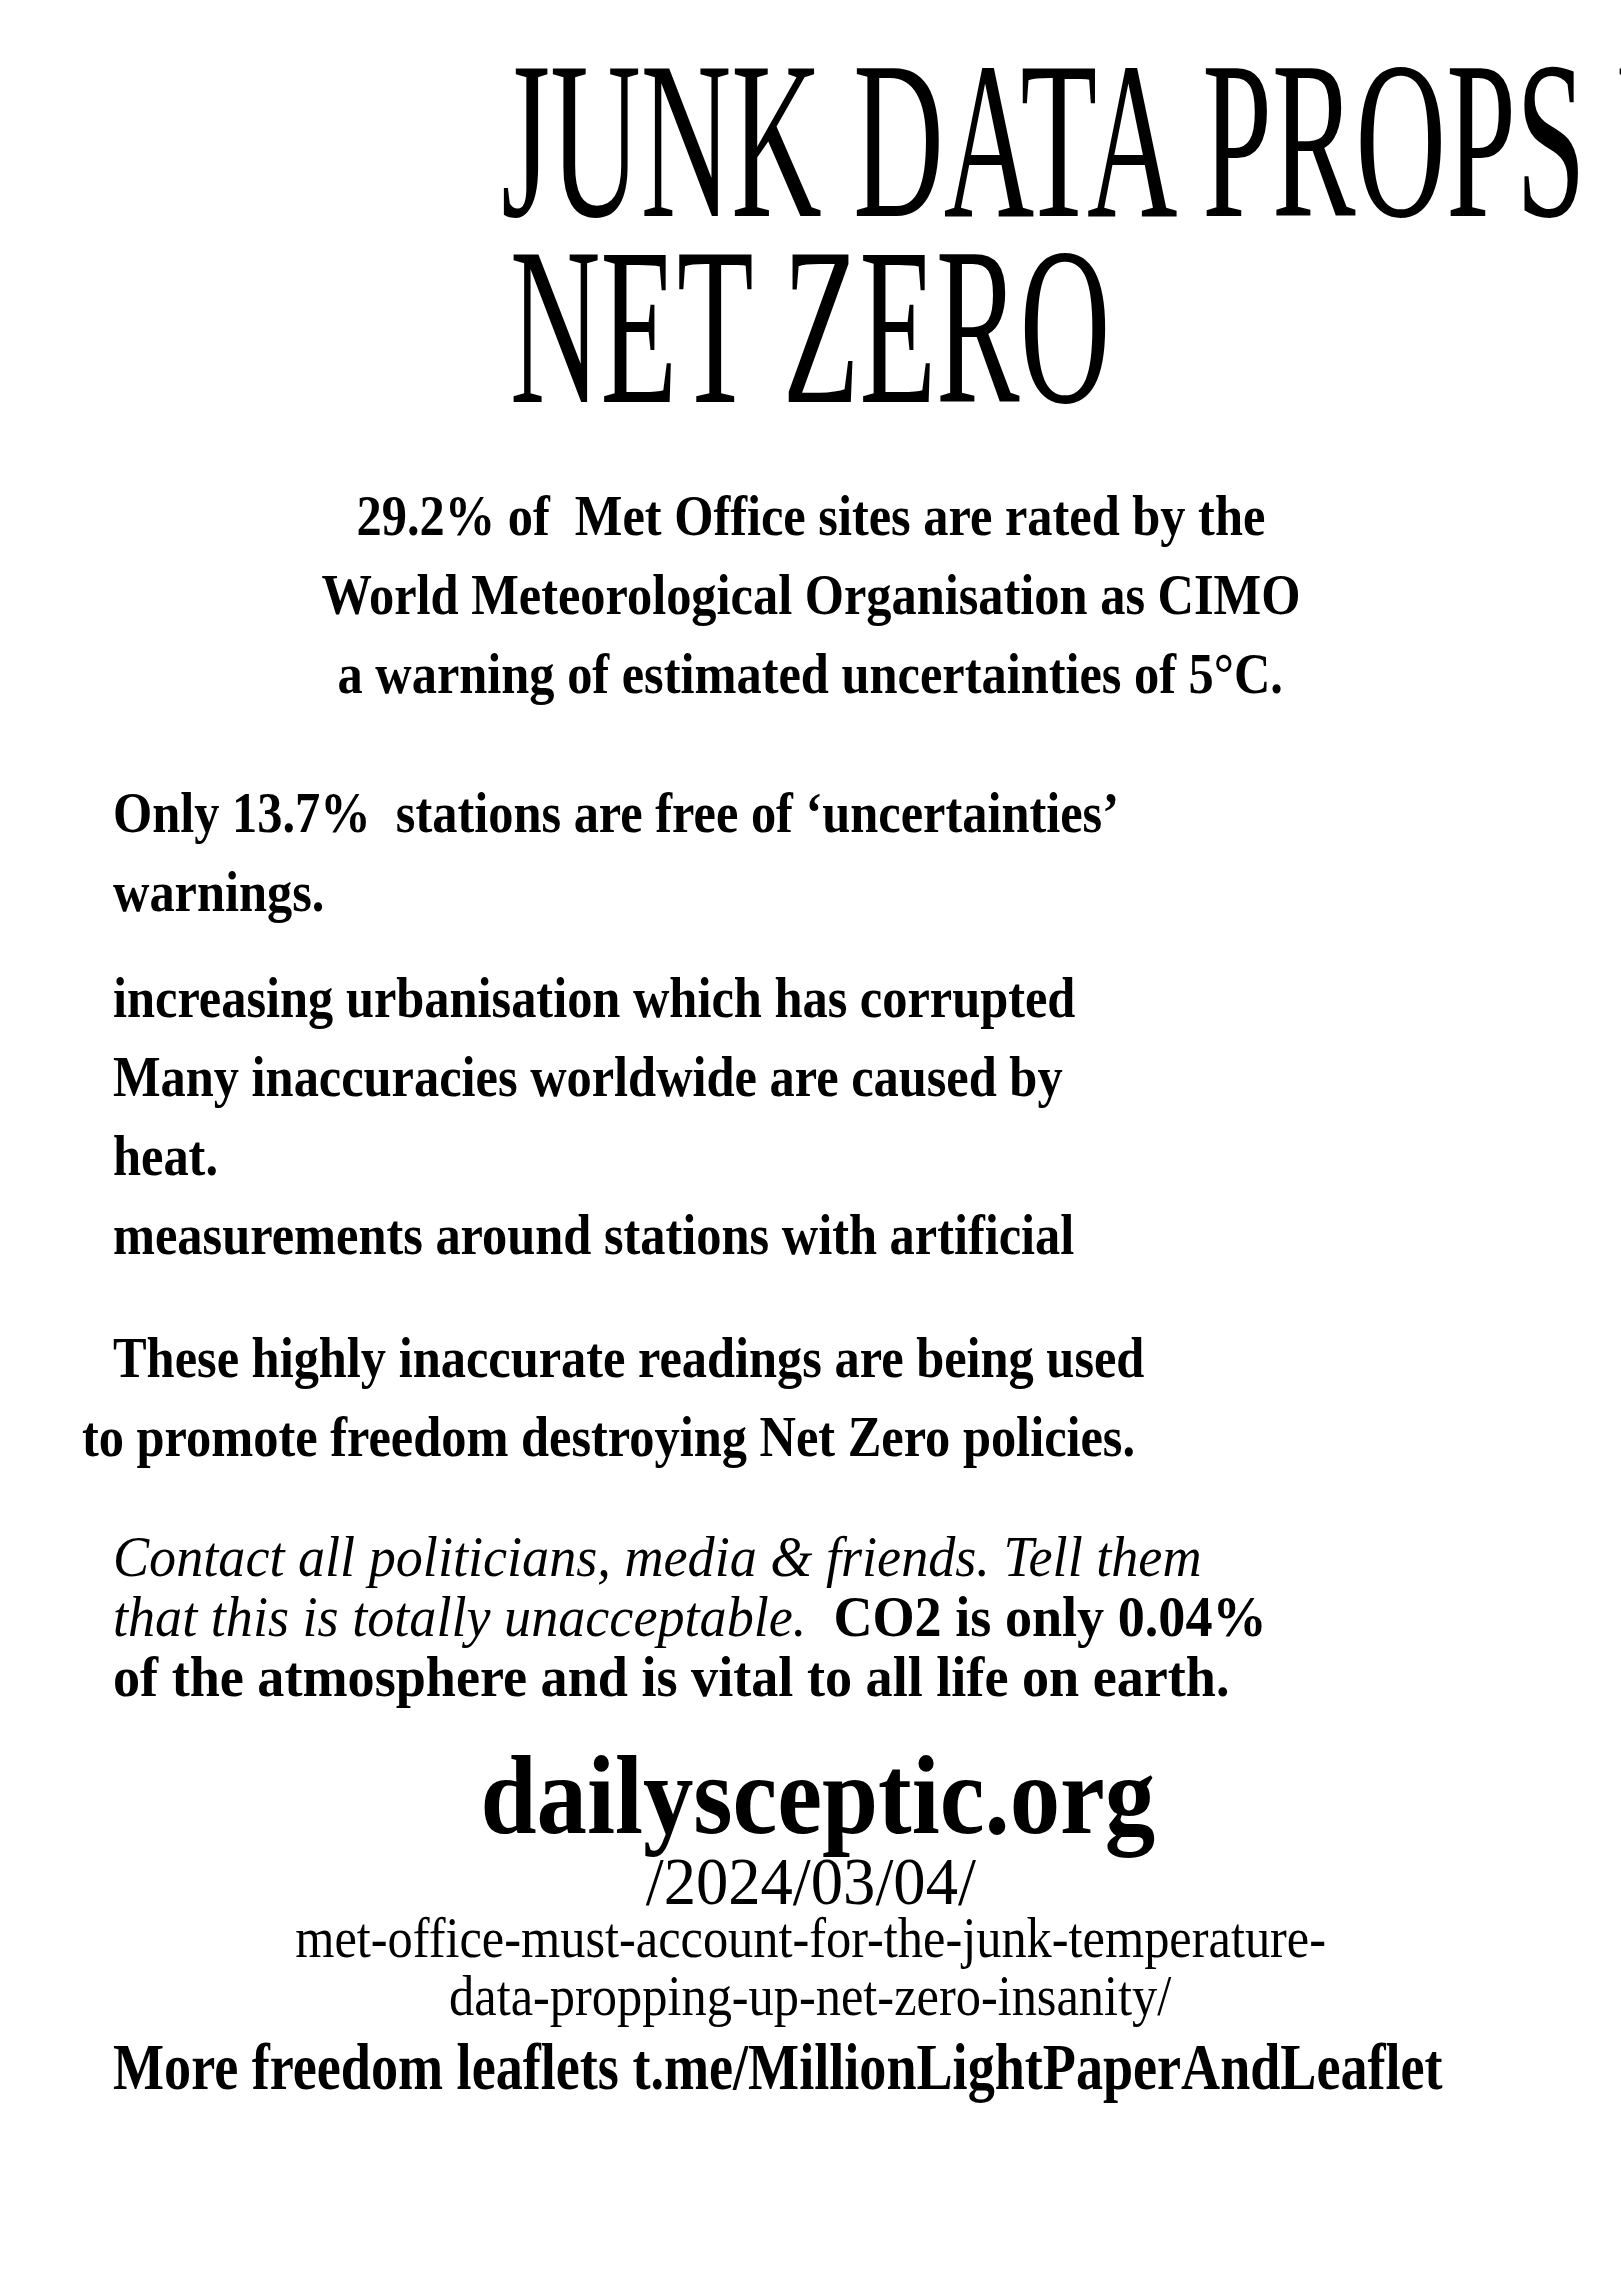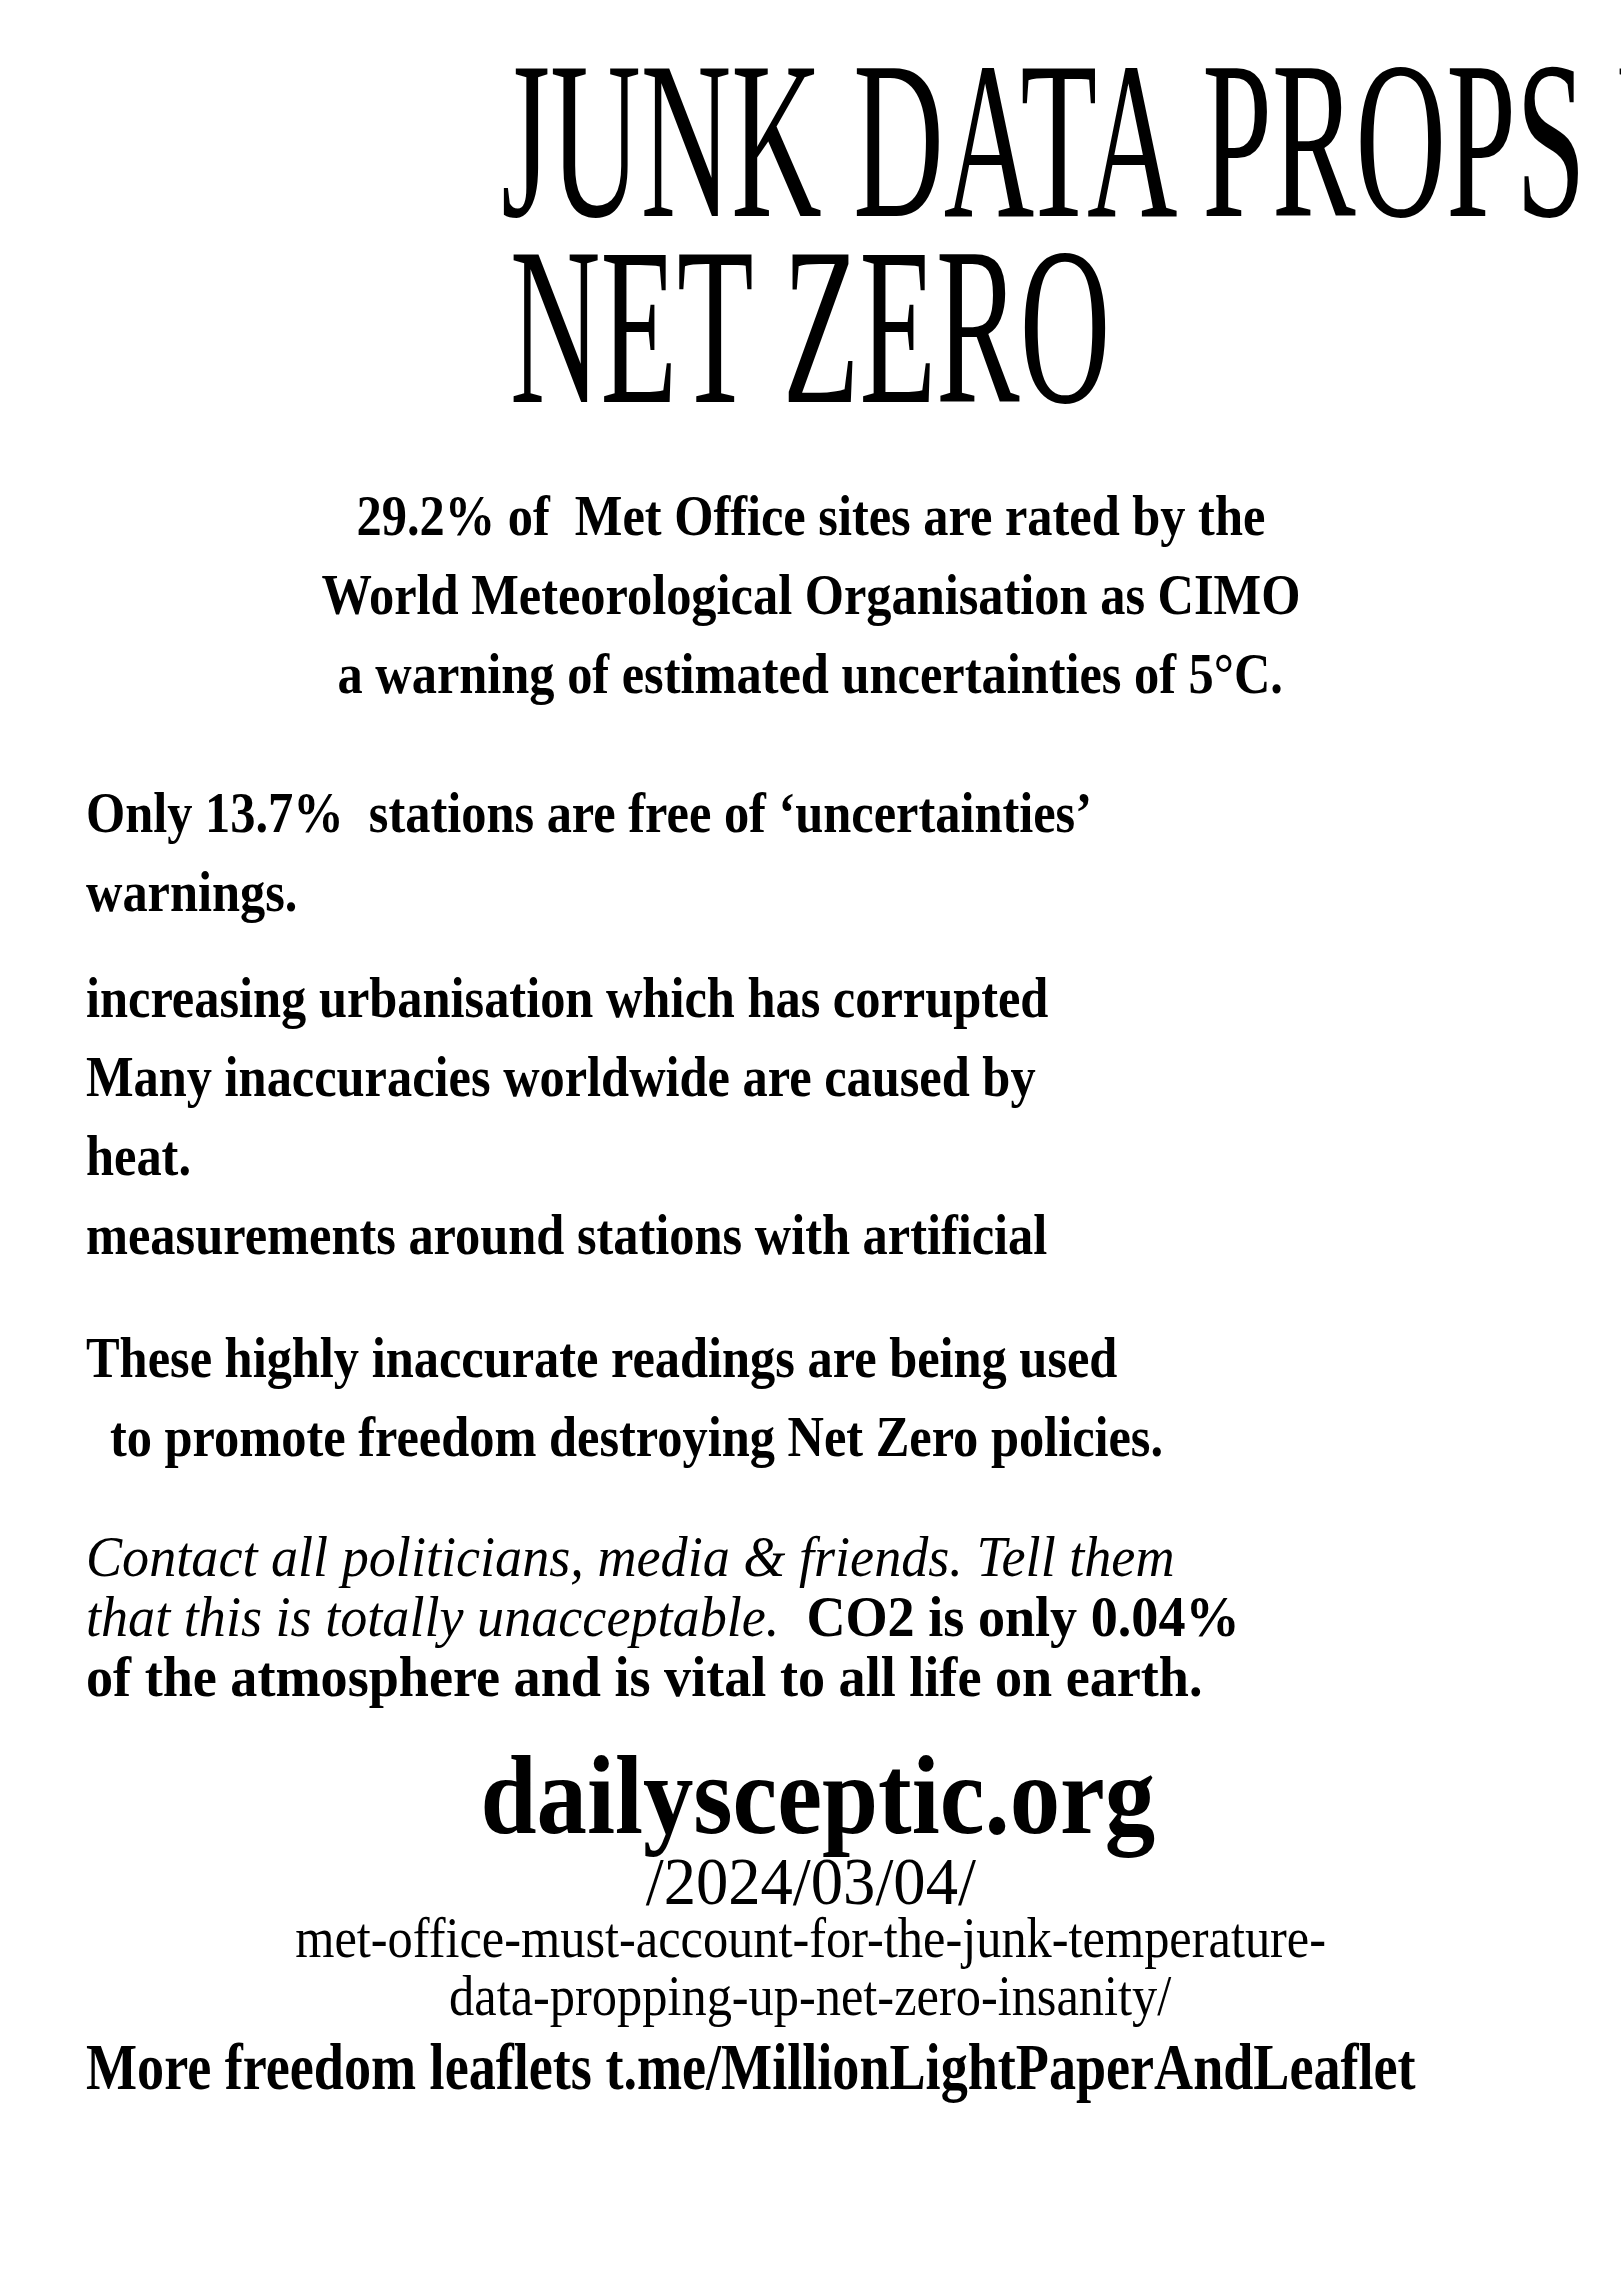--- a/index.html
+++ b/index.html
@@ -5,22 +5,22 @@
   html,body{margin:0;padding:0}
   body{
     width:1621px;height:2293px;
     background:#ffffff;color:#000000;
     font-family:"Liberation Serif", serif;
     overflow:hidden;
   }
   .sheet{width:1621px;height:2293px;position:relative;}
   .line{display:block;}
   .t-center{text-align:center;}
-  .t-left{text-align:left;padding-left:86px;}
-  .t-left.indent{padding-left:110px;}
+  .t-left{text-align:left;padding-left:113px;}
+  .t-left.indent{padding-left:82px;}
   
   .scx{display:inline-block;white-space:pre;}
   .t-center .scx{transform-origin:50% 50%;}
   .t-left .scx{transform-origin:0 50%;}
   .s-title{transform:scaleX(.56);}
   .s-body{transform:scaleX(.90);}
   .s-contact{transform:scaleX(.95);}
   .s-site{transform:scaleX(.90);}
   .s-date{transform:scaleX(.95);}
   .s-url{transform:scaleX(.90);}

